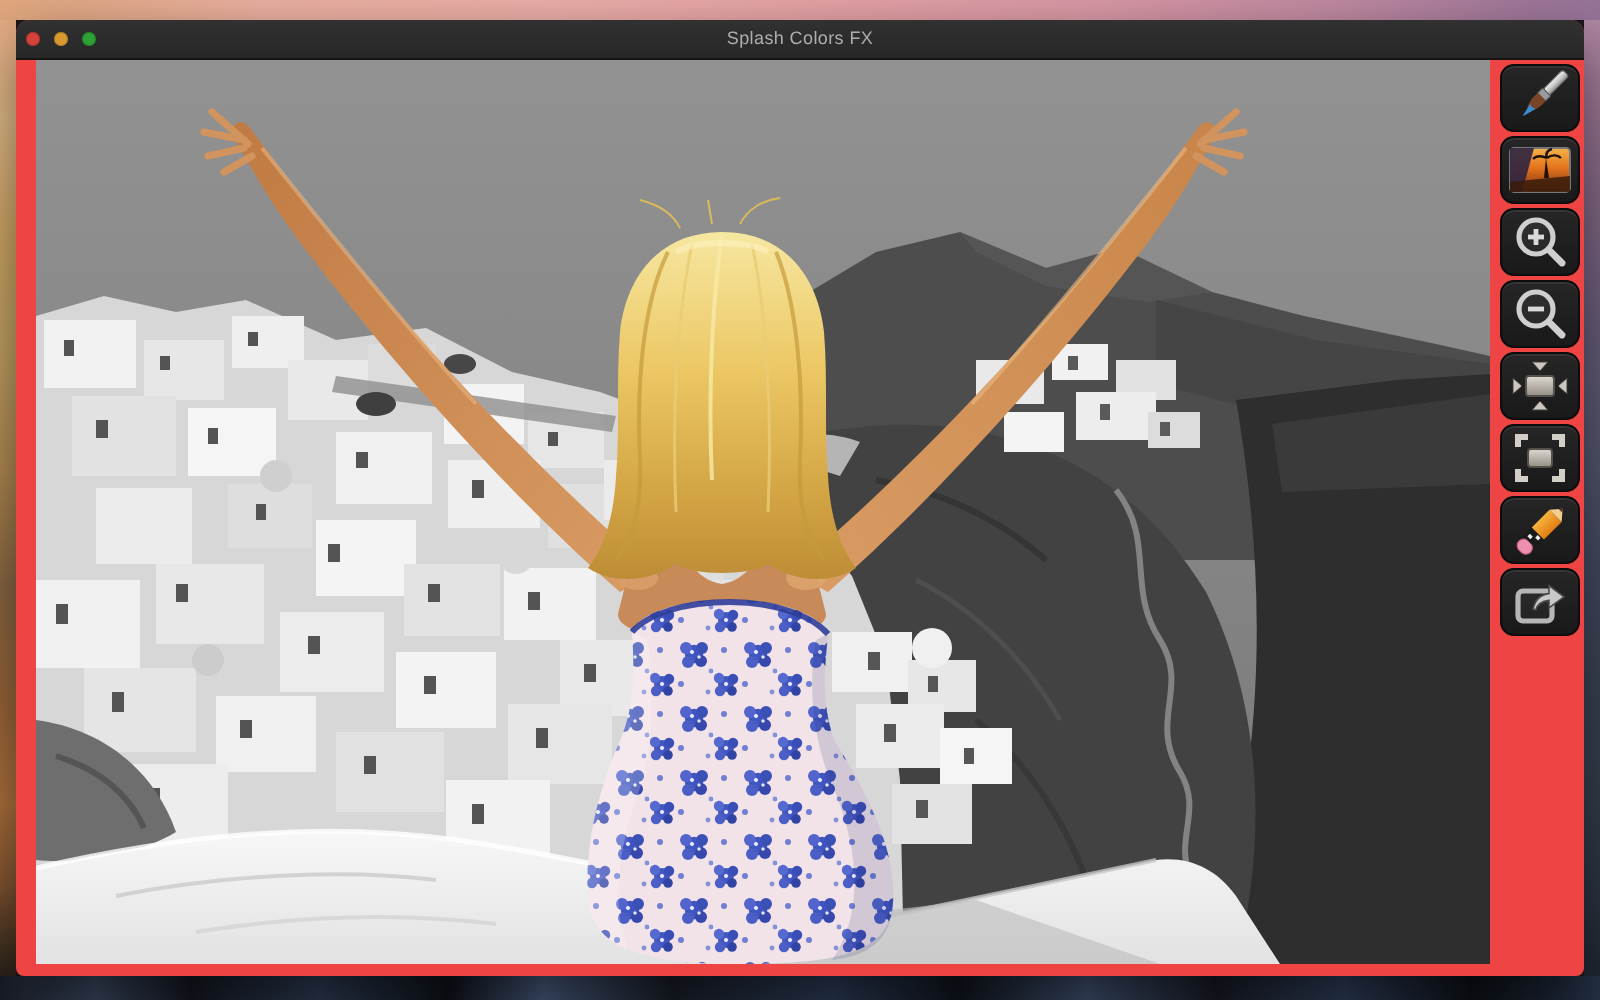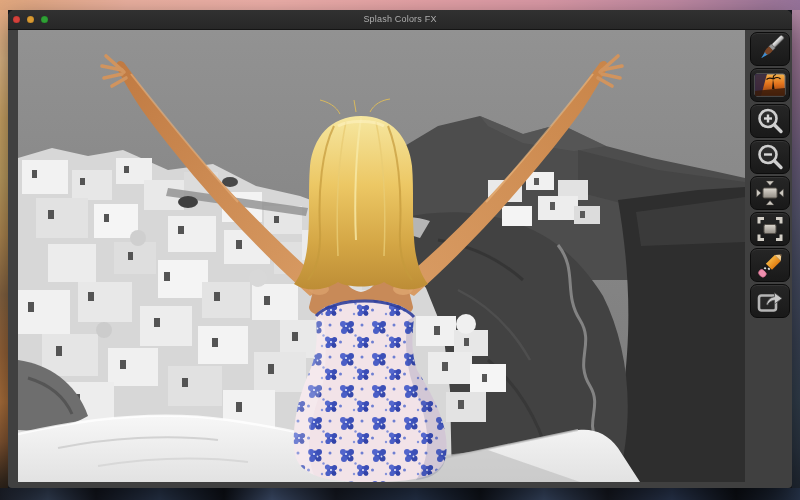--- a/index.html
+++ b/index.html
@@ -8,21 +8,21 @@
   .bg-top{position:absolute;left:0;top:0;width:800px;height:10px;
     background:linear-gradient(90deg,#e2a87e 0%,#eeb3a2 16%,#f0b1ab 34%,#e7a4a8 52%,#dd9ba8 68%,#c28ba4 84%,#96739a 100%);}
   .bg-left{position:absolute;left:0;top:10px;width:8px;height:490px;
     background:linear-gradient(180deg,#e7ad85 0%,#ecc28e 10%,#d8ae6b 22%,#c9a766 34%,#b98f55 46%,#8f6b46 58%,#a06a3c 70%,#b5763f 80%,#8a5a35 88%,#3a2c20 96%,#1d1813 100%);}
   .bg-right{position:absolute;right:0;top:10px;width:8px;height:490px;
     background:linear-gradient(180deg,#b289a4 0%,#a57c9c 8%,#8a6d8c 18%,#6f6180 30%,#5a5a74 42%,#474e64 55%,#3b4456 68%,#33404e 80%,#2b3542 90%,#1d242e 100%);}
   .bg-bottom{position:absolute;left:0;bottom:0;width:800px;height:12px;
     background:linear-gradient(90deg,#1a1d26 0%,#39475f 6%,#141720 12%,#2c3a52 20%,#0e1118 28%,#46587a 34%,#181c26 42%,#2b3a55 52%,#10141c 60%,#3d4e6c 68%,#171a23 76%,#2e3c58 84%,#0d1016 92%,#263349 100%);}
 
   .window{position:absolute;left:8px;top:10px;width:784px;height:478px;
-    background:#404040;border-radius:7px 7px 4px 4px;
+    background:#ef4444;border-radius:7px 7px 4px 4px;
     box-shadow:0 12px 32px rgba(0,0,0,.55);}
   .titlebar{position:relative;height:19px;border-radius:7px 7px 0 0;
     background:linear-gradient(#313131,#272727);
     border-bottom:1px solid #151515;}
   .title{position:absolute;left:0;right:0;top:0;height:19px;line-height:19px;
     text-align:center;font-size:9px;color:#aeaeae;letter-spacing:.2px;}
   .lights{position:absolute;left:5px;top:6px;display:flex;gap:7px;}
   .light{width:7px;height:7px;border-radius:50%;border:none;padding:0;cursor:default;}
   .light.close{background:#d5423c;box-shadow:inset 0 0 1px #7d1f1c;}
   .light.min{background:#d99a32;box-shadow:inset 0 0 1px #7d5716;}

